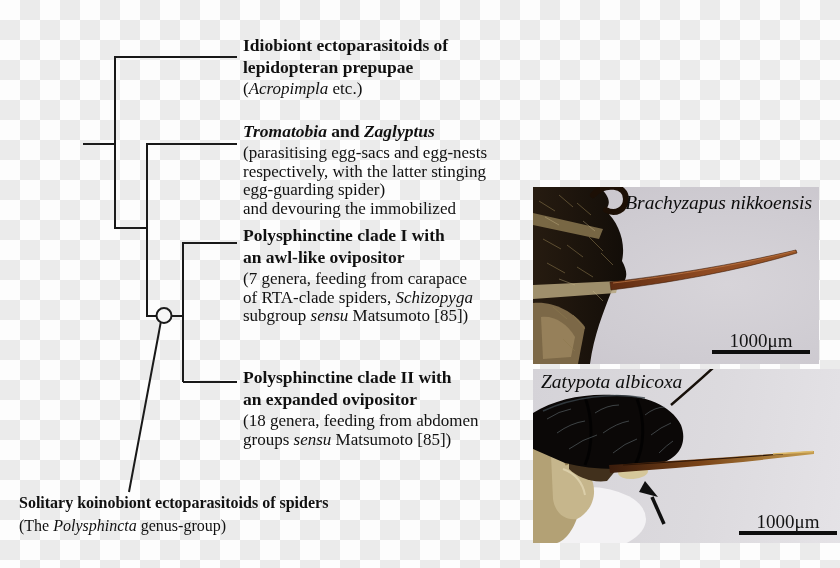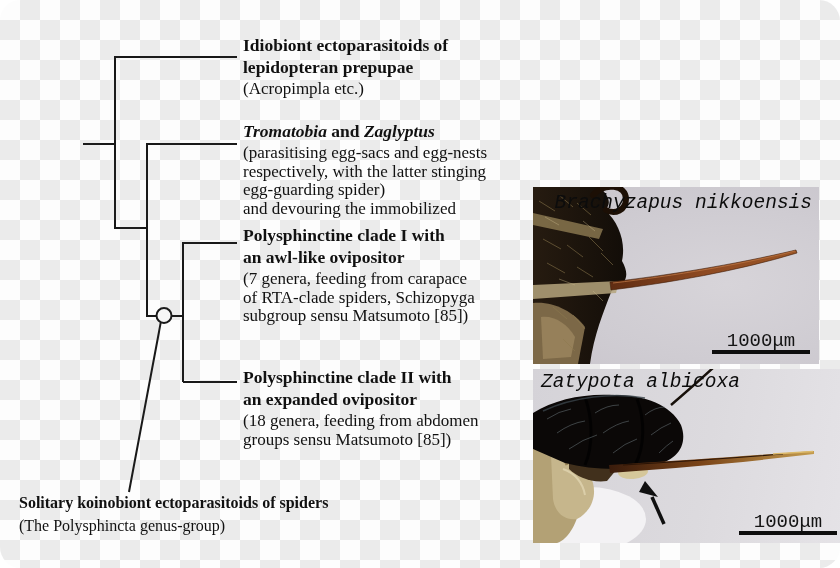--- a/index.html
+++ b/index.html
@@ -5,36 +5,35 @@
   html,body{margin:0;padding:0;}
   .canvas{
     position:relative;width:840px;height:568px;overflow:hidden;
     font-family:"Liberation Serif","DejaVu Serif",serif;color:#111;
     background-color:#fdfdfd;
     background-image:
       linear-gradient(45deg,#ebebeb 25%,transparent 25%,transparent 75%,#ebebeb 75%),
       linear-gradient(45deg,#ebebeb 25%,transparent 25%,transparent 75%,#ebebeb 75%);
     background-size:40px 40px;
     background-position:0 0,20px 20px;
-    border-radius:21px;
   }
   .tree-svg{position:absolute;left:0;top:0;}
   .clade{position:absolute;white-space:nowrap;}
   .clade-title{font-weight:bold;font-size:17.5px;line-height:22px;}
   .clade-body{font-size:17px;line-height:18.5px;margin-top:2px;}
   .tl{white-space:pre;}
   .s-b{font-weight:bold;}
-  .s-i{}
+  .s-i{font-style:italic;}
   .s-bi{font-weight:bold;font-style:italic;}
   .c1{left:243px;top:34px;}
   .c2{left:243px;top:120px;}
   .c3{left:243px;top:224px;}
   .c4{left:243px;top:366px;}
   .rootlabel{position:absolute;left:19px;top:492px;font-size:16px;line-height:22.5px;white-space:nowrap;}
-  .photo{position:absolute;left:533px;width:286px;overflow:hidden;font-family:Liberation Mono, monospace;}
+  .photo{position:absolute;left:533px;width:286px;overflow:hidden;}
   .photo1{top:187px;height:177px;background:radial-gradient(ellipse at 68% 55%,#d7d4d9 0%,#cfccd2 55%,#c8c4cb 100%);}
   .photo2{top:369px;height:174px;background:linear-gradient(100deg,#d5d3d8 0%,#dcdade 55%,#e5e3e7 100%);padding-left:27px;}
   .photo svg{position:absolute;left:0;top:0;}
   .cap{position:absolute;font-style:italic;font-size:19.5px;line-height:22px;color:#0c0c0c;white-space:nowrap;}
   .cap1{right:7px;top:5px;}
   .cap2{left:8px;top:2px;}
   .scale{position:absolute;right:9px;width:98px;text-align:center;color:#141414;}
   .scale1{bottom:10px;}
   .scale2{bottom:8px;}
   .scale .txt{font-size:19px;line-height:14px;}

